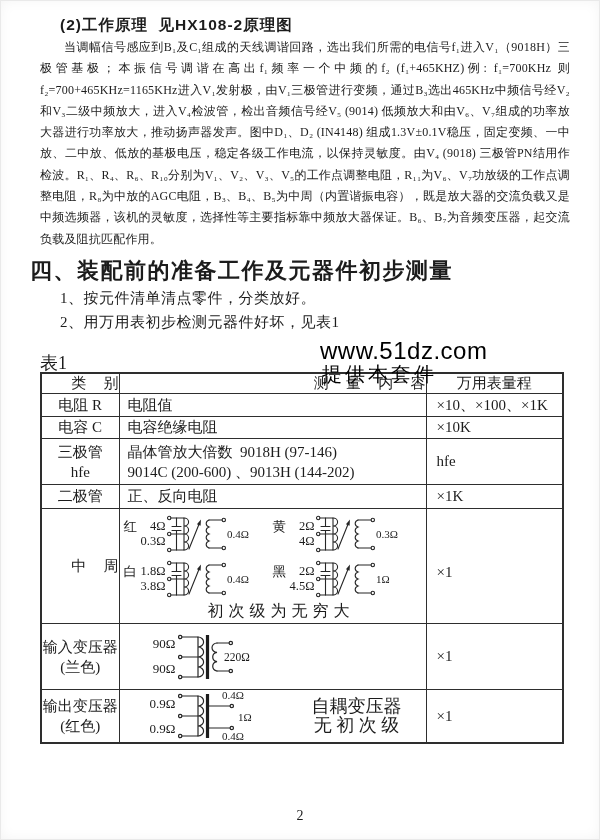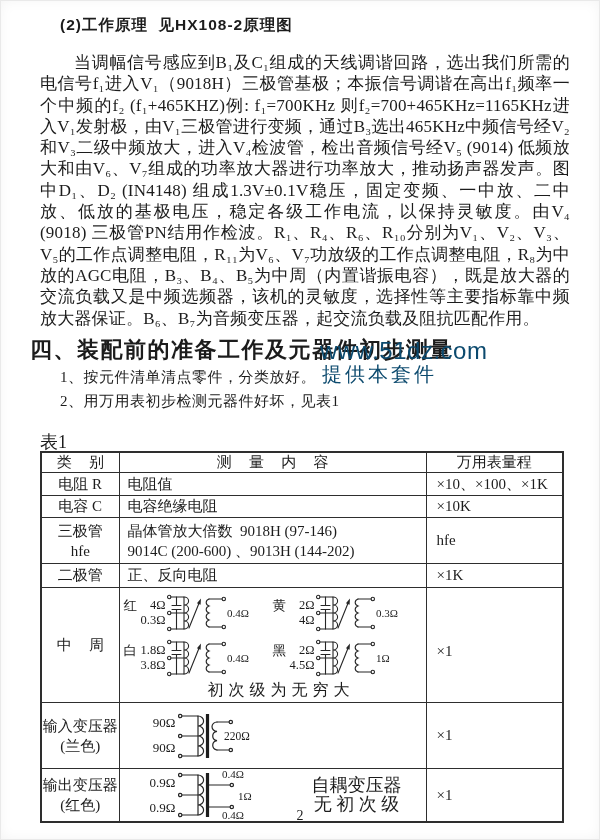--- a/index.html
+++ b/index.html
@@ -12,51 +12,51 @@
     box-shadow: inset 0 0 0 1px #e9e9e9, inset 0 0 14px rgba(0,0,0,.05);
   }
   
   .subsection {
     font-family:"Liberation Sans","DejaVu Sans",sans-serif;
     font-weight:700; font-size:15.5px; line-height:22px;
     padding-left:20px; white-space:pre; letter-spacing:1px;
   }
   
   .body-para {
-    margin-top:16px; font-size:17px; line-height:21.3px;
+    margin-top:1px; font-size:12px; line-height:21.3px;
     text-align:justify; text-indent:2em; letter-spacing:.2px;
   }
   
   .section-heading {
     font-family:"Liberation Sans","DejaVu Sans",sans-serif;
     font-weight:700; font-size:22px; line-height:30px;
     letter-spacing:1.5px; margin:6px 0 0 -10px; white-space:nowrap;
   }
   .step { font-size:15px; line-height:24px; padding-left:20px; letter-spacing:.5px; }
   .step:first-of-type { margin-top:5px; }
   
-  .wm { position:absolute; font-family:"Liberation Sans","DejaVu Sans",sans-serif; color:#0c4a6e; }
+  .wm { position:absolute; font-family:"Liberation Sans","DejaVu Sans",sans-serif; color:#000000; }
   .wm-url { left:320px; top:337px; font-size:24px; letter-spacing:.5px; font-weight:400; }
   .wm-tag { left:322px; top:361px; font-size:20px; letter-spacing:3px; }
   
   .table-label { margin-top:21px; font-size:18px; line-height:16px; }
   table.meas {
     border-collapse:collapse; width:522px; margin-top:1px;
     border:2px solid #2e2e2e; table-layout:fixed;
   }
   table.meas th, table.meas td {
     border:1px solid #2e2e2e; font-size:15px; font-weight:normal;
     vertical-align:middle; overflow:hidden;
   }
   col.c1 { width:78px; } col.c2 { width:307px; } col.c3 { width:137px; }
   tr.h-head { height:21px; } tr.h-r1 { height:23px; } tr.h-r2 { height:22px;margin-left:20px; }
   tr.h-r3 { height:46px; } tr.h-r4 { height:24px; } tr.h-if { height:112px; }
   tr.h-in { height:66px; } tr.h-out { height:52px; }
   .cat { text-align:center; }
-  .sp  { word-spacing:.9em; }
+  .sp  { word-spacing:.9em;text-align:right; }
   .cellpad { padding-left:8px; }
   .rangepad { padding-left:10px; }
   .range-top { vertical-align:top; padding-top:12px; }
   .two-line div { line-height:20px; }
   .pre { white-space:pre; }
   
   .ifcell { padding:3px 2px 2px 4px; vertical-align:top; }
   .if-grid { display:grid; grid-template-columns:repeat(2,max-content); column-gap:14px; row-gap:1px; }
   .ifx { display:flex; align-items:center; }
   .ifx-labels { width:42px; display:flex; flex-direction:column; font-size:12.5px; line-height:15px; margin-right:1px; }

